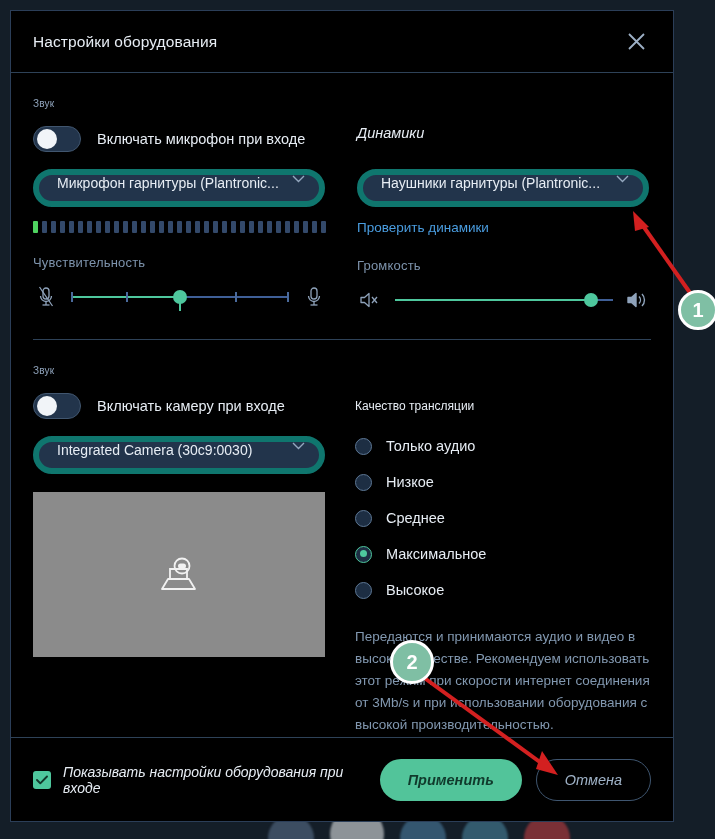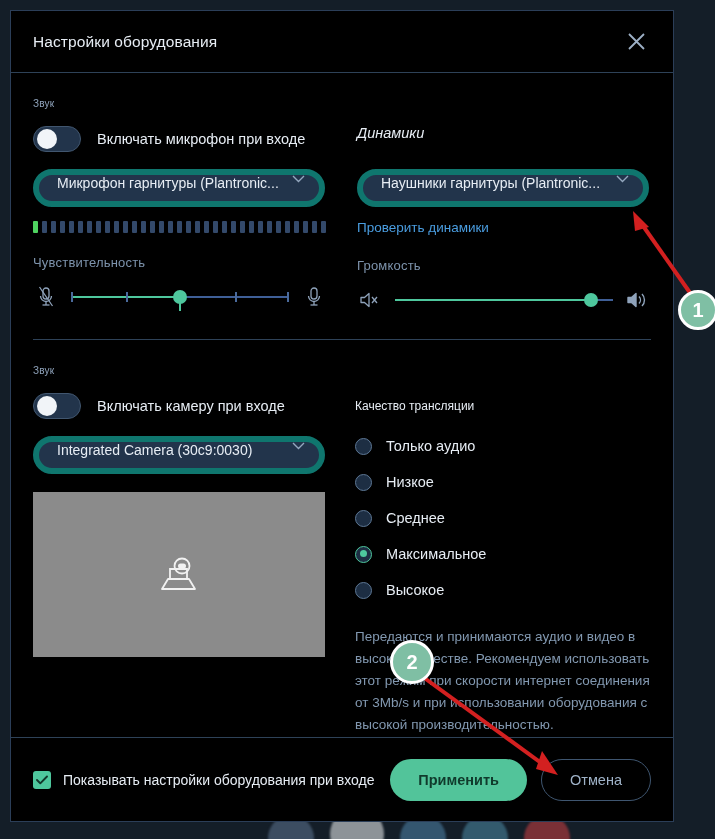--- a/index.html
+++ b/index.html
@@ -119,21 +119,21 @@
     border-radius: 50%; background: #4ec79d;
   }
   .radio-label { margin-left: 14px; color: #e7edf4; font-size: 14.5px; }
 
   .desc { margin-top: 20px; color: #8298b0; font-size: 13.5px; line-height: 22px; width: 300px; }
 
   
   .footer {
     position: absolute; left: 0; right: 0; bottom: 0; height: 84px;
     border-top: 1px solid #2e4258;
-    display: flex; align-items: center; padding: 0 22px;
+    display: flex; align-items: center; padding: 0 22px; font-style: italic;
   }
   .chk-wrap { display: flex; align-items: center; cursor: pointer; }
   .chk {
     width: 18px; height: 18px; border-radius: 3px; background: #4ec79d;
     display: flex; align-items: center; justify-content: center; flex: none;
   }
   .chk-label { margin-left: 12px; color: #e7edf4; font-size: 14px; }
   .btns { margin-left: auto; display: flex; align-items: center; gap: 14px; }
   .btn {
     height: 42px; border-radius: 21px; display: flex; align-items: center;

